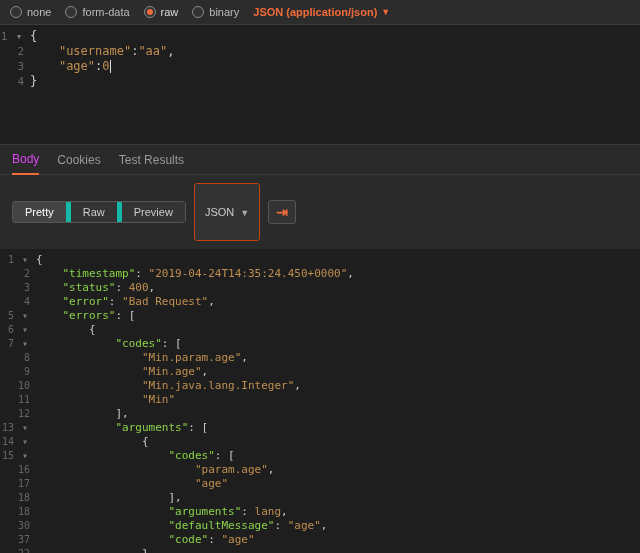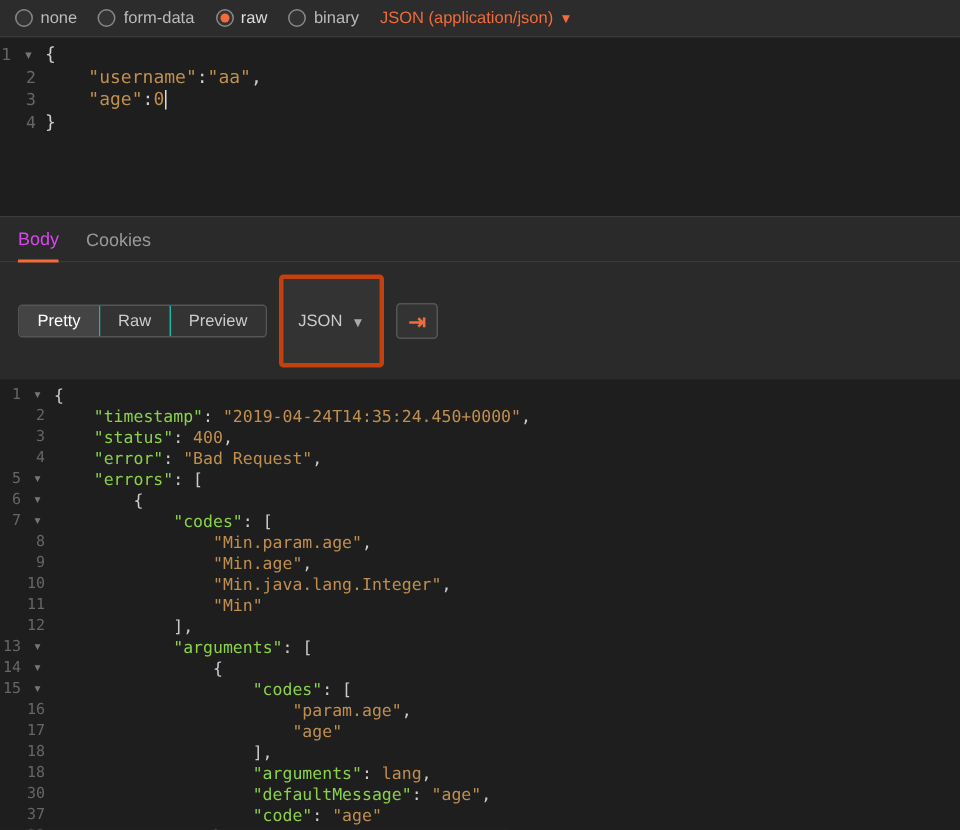--- a/index.html
+++ b/index.html
@@ -37,20 +37,21 @@
     position:absolute; left:2px; top:2px;
     width:6px; height:6px;
     background:#f26b3a;
     border-radius:50%;
   }
   .radio.selected span.lbl { color:#ddd; }
   .content-type {
     color:#f26b3a;
     display:flex;align-items:center;gap:4px;
     cursor:pointer;
+    font-weight:bold;
   }
   .chev { font-size:9px; color:#f26b3a; }
 
   .editor {
     background:#1e1e1e;
     height:120px;
     position:relative;
     display:flex;
     font-family: Consolas, Menlo, monospace;
     font-size:12px;
@@ -96,26 +97,26 @@
     gap:8px;
     background:#2a2a2a;
   }
   .btn-group { display:flex; border:1px solid #555; border-radius:3px; overflow:hidden; }
   .btn {
     padding:4px 12px;
     font-size:11px;
     color:#ccc;
     background:#333;
     cursor:pointer;
-    border-right:1px solid #14b8a6;
+    border-right:5px solid #14b8a6;
   }
   .btn:last-child { border-right:none; }
   .btn.active { background:#444; color:#fff; }
   .select {
-    border:3px solid #c2410c;border-radius:3px;
+    border:1px solid #c2410c;border-radius:3px;
     padding:22px 10px; font-size:11px; color:#ccc;
     background:#333;cursor:pointer;
     display:flex;align-items:flex-end;gap:6px;
   }
   .icon-btn {
     width:28px;height:24px;
     border:1px solid #555;border-radius:3px;
     background:#333;
     display:flex;align-items:center;justify-content:center;
     cursor:pointer;
@@ -184,20 +185,23 @@
     <div><span class="pun">}</span></div>
   </div>
 </div>
 
 <div class="tabs">
   <div class="tab active">
       <span>Body</span>
     </div>
   <div class="tab">
       <span>Cookies</span>
+    </div>
+  <div class="tab">
+      <span>Test Results</span>
     </div>
 </div>
 
 <div class="response-toolbar">
   <div class="btn-group">
     <div class="btn active"><span>Pretty</span></div>
     <div class="btn"><span>Raw</span></div>
     <div class="btn"><span>Preview</span></div>
   </div>
   <div class="select">

